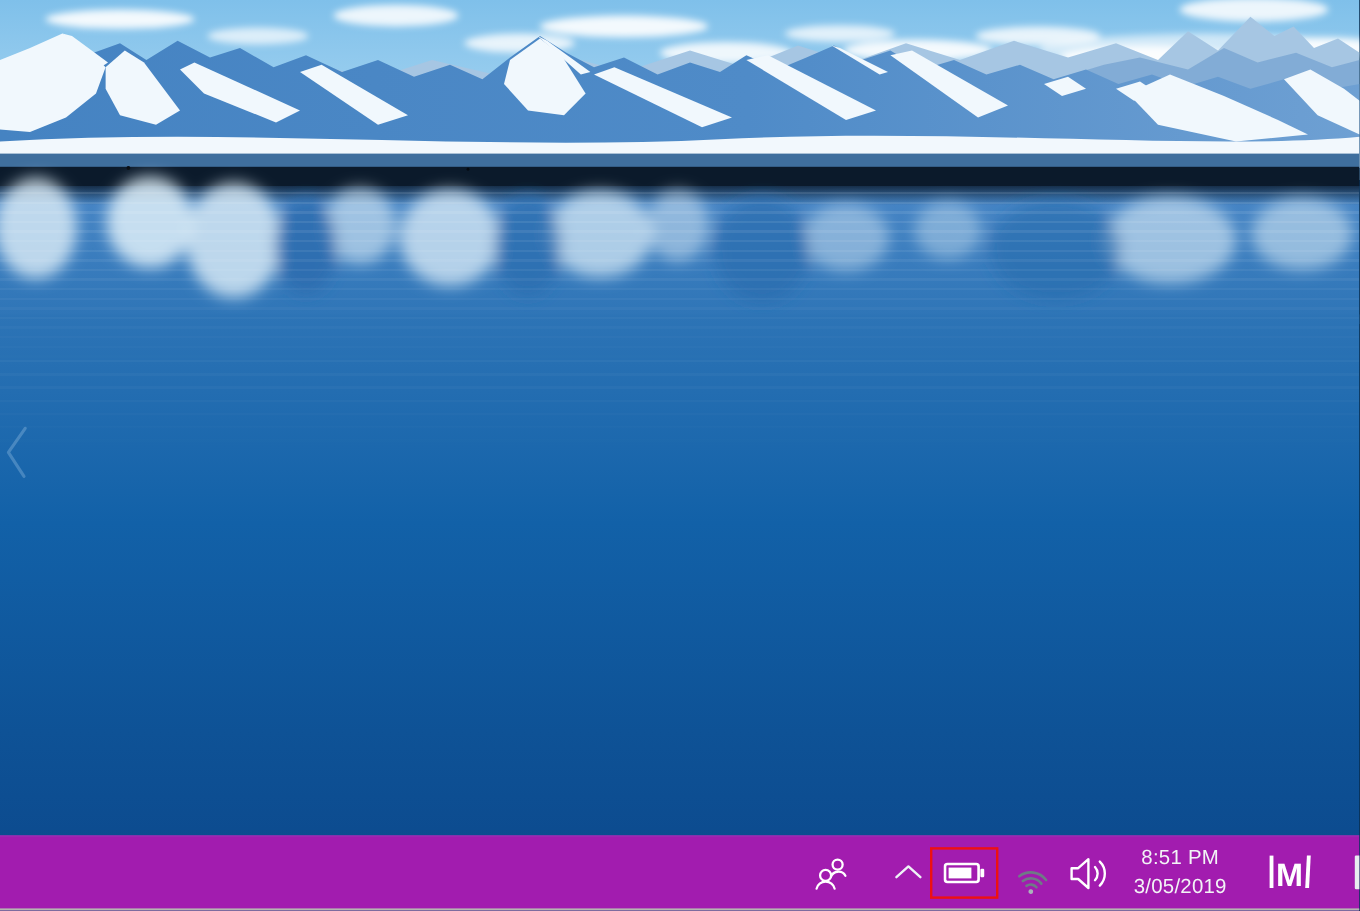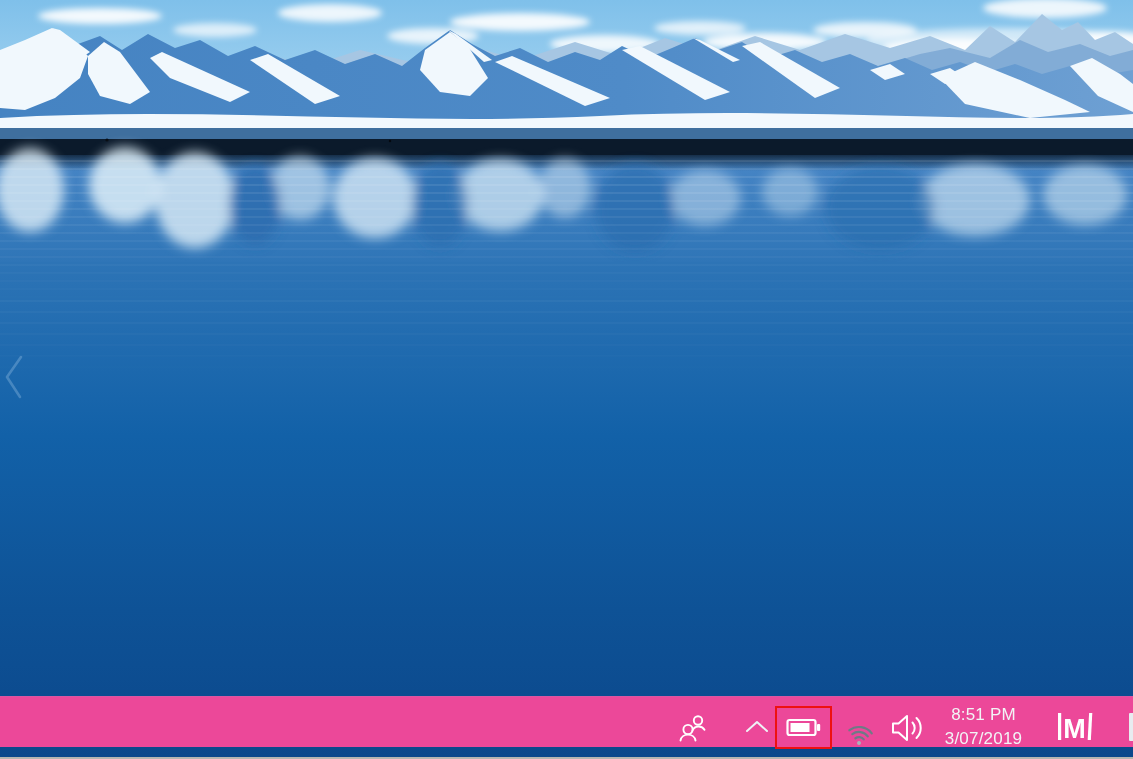--- a/index.html
+++ b/index.html
@@ -23,22 +23,22 @@
   .ripples2{
     position:absolute;left:0;top:300px;width:100%;height:90px;
     background:repeating-linear-gradient(180deg,
       rgba(255,255,255,.05) 0 2px, rgba(255,255,255,0) 2px 11px);
     -webkit-mask-image:linear-gradient(180deg,rgba(0,0,0,.7),rgba(0,0,0,0));
     mask-image:linear-gradient(180deg,rgba(0,0,0,.7),rgba(0,0,0,0));
     pointer-events:none;
   }
   
   .taskbar{
-    position:absolute;left:0;right:0;top:696px;height:51px;
-    background:#ec4899;
+    position:absolute;left:0;right:0;top:696px;height:63px;
+    background:#a21caf;
     border-top:1px solid rgba(120,170,220,.14);
     box-sizing:border-box;
   }
   .bottom-edge{
     position:absolute;left:0;right:0;bottom:0;height:2px;
     background:#b5b5b1;z-index:40;
   }
   .tray-item{position:absolute;cursor:default;}
   .tray-item svg{display:block;}
   .clock{
@@ -224,21 +224,21 @@
     <div class="tray-item" style="left:889px;top:15px;">
       <svg width="38" height="32" viewBox="0 0 38 32" fill="none" stroke="#ffffff" stroke-width="2" stroke-linejoin="round" stroke-linecap="round">
         <path d="M4,11.5 h5.5 l8.5,-7.5 v24 l-8.5,-7.5 h-5.5 z"></path>
         <path d="M23.5,10.5 A8,8 0 0 1 23.5,21.5"></path>
         <path d="M27.5,6 A14,14 0 0 1 27.5,26"></path>
       </svg>
     </div>
 
     <div class="clock" style="top:6px;">
       <div>8:51 PM</div>
-      <div>3/07/2019</div>
+      <div>3/05/2019</div>
     </div>
 
     <div class="tray-item" style="left:1055px;top:14px;">
       <svg width="40" height="32" viewBox="0 0 40 32">
         <rect x="3" y="2" width="3.2" height="27" fill="#ffffff"></rect>
         <rect x="33" y="2" width="3.2" height="27" fill="#ffffff" transform="skewX(-3) translate(1.2 0)"></rect>
         <text x="19.5" y="27" text-anchor="middle" fill="#ffffff" font-family="Liberation Sans, sans-serif" font-size="27" font-weight="700">M</text>
       </svg>
     </div>
 

